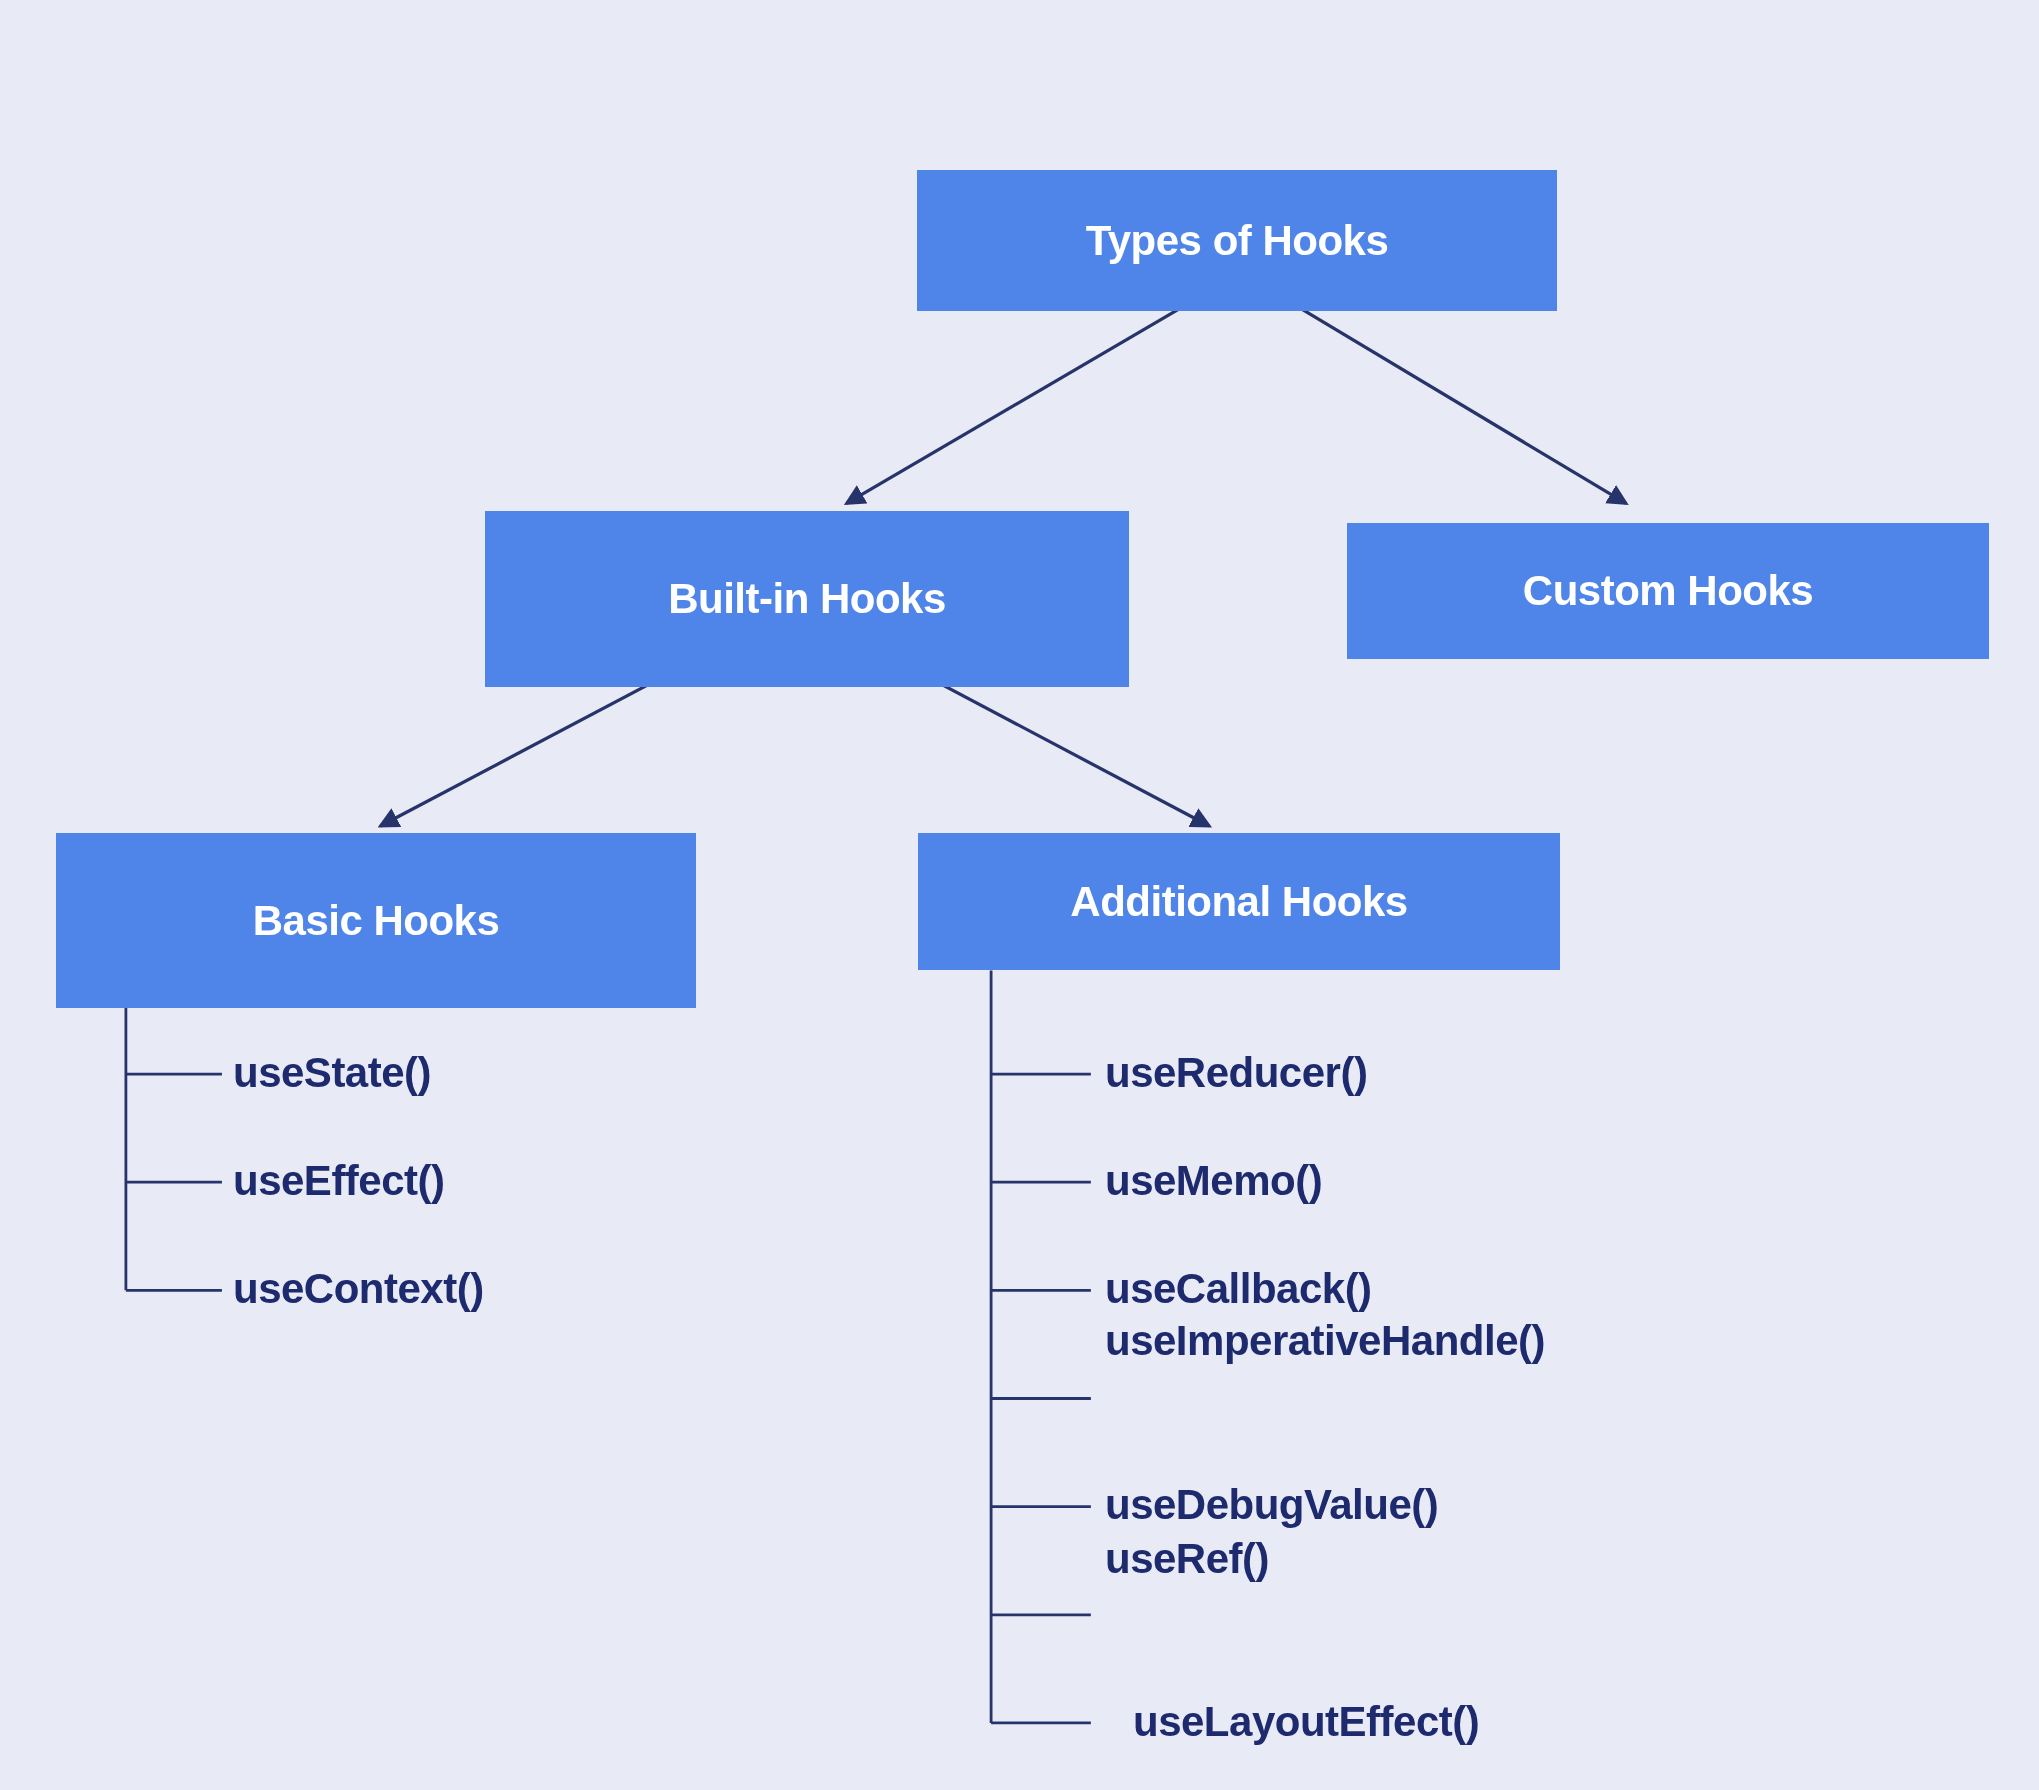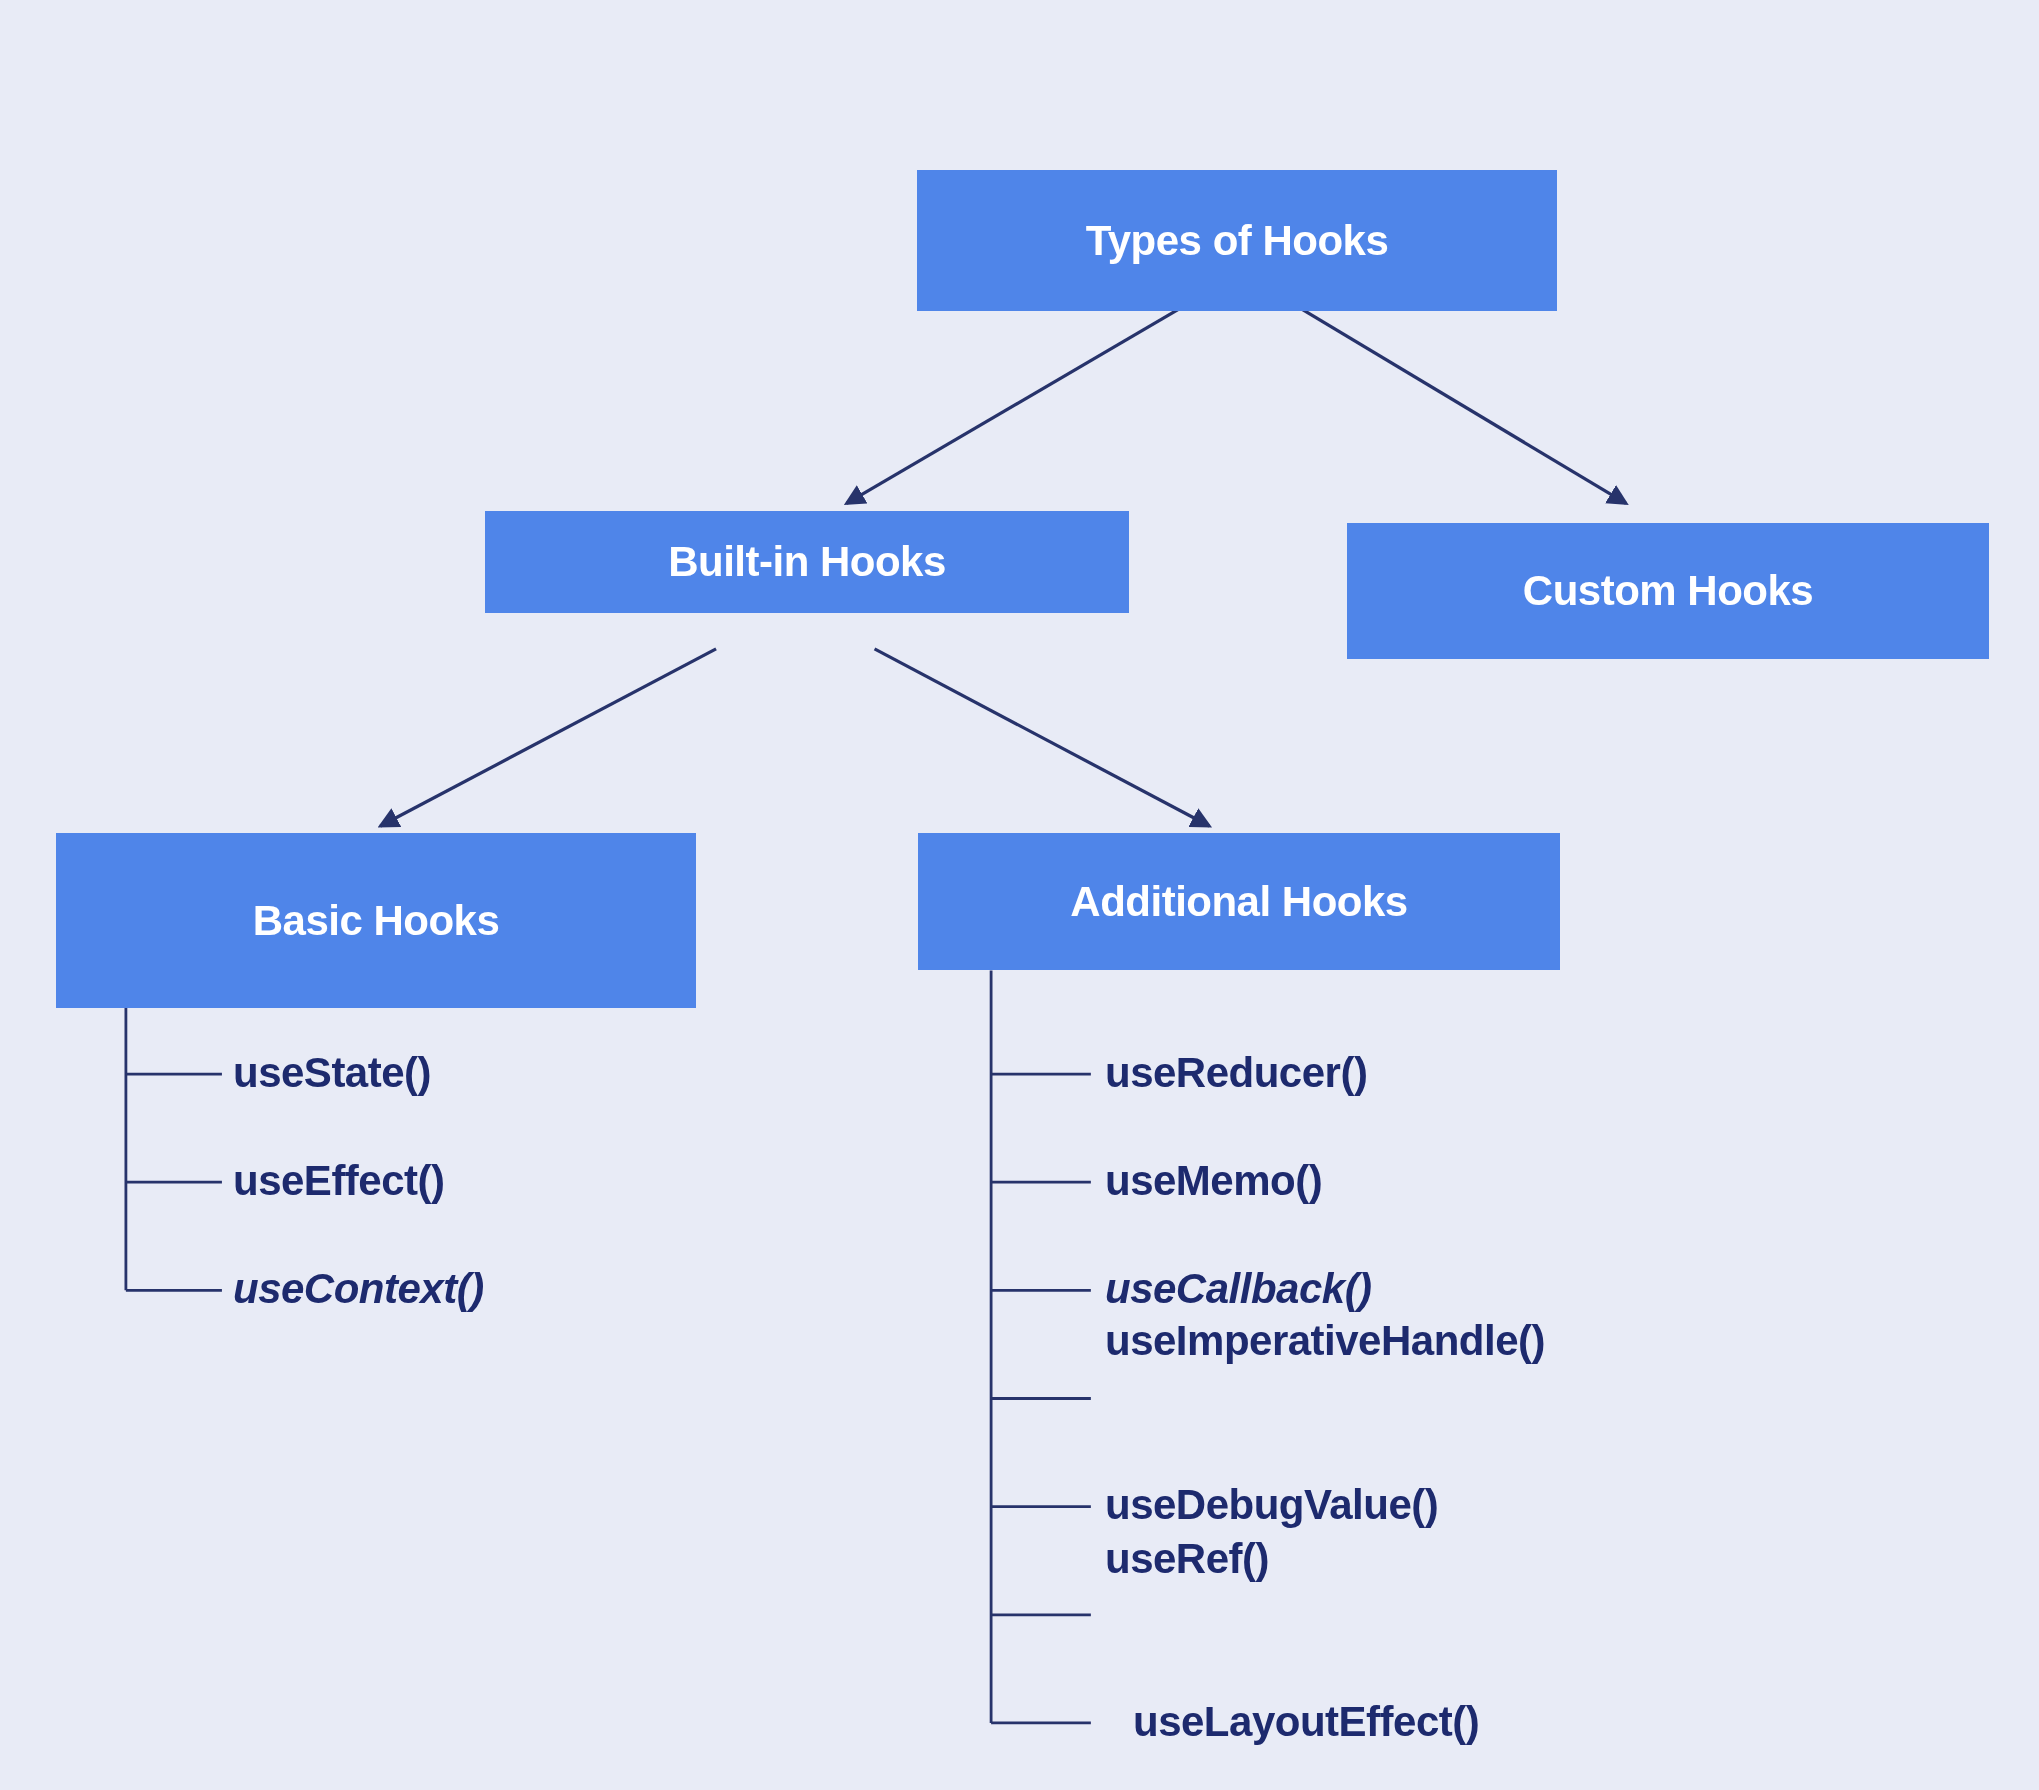--- a/index.html
+++ b/index.html
@@ -36,21 +36,21 @@
     color: var(--node-text);
     display: flex;
     align-items: center;
     justify-content: center;
     font-size: 42px;
     font-weight: bold;
     letter-spacing: -0.5px;
     text-align: center;
   }
   .node-root       { left: 917px;  top: 170px; width: 640px; height: 141px; }
-  .node-builtin    { left: 485px;  top: 511px; width: 644px; height: 102px; }
+  .node-builtin    { left: 485px;  top: 511px; width: 644px; height: 176px; }
   .node-custom     { left: 1347px; top: 523px; width: 642px; height: 136px; }
   .node-basic      { left: 56px;   top: 833px; width: 640px; height: 175px; }
   .node-additional { left: 918px;  top: 833px; width: 642px; height: 137px; }
   .connector-layer {
     position: absolute;
     left: 0; top: 0;
     width: 2040px;
     height: 1791px;
     pointer-events: none;
   }
@@ -71,21 +71,21 @@
     color: var(--text);
     font-size: 42px;
     font-weight: bold;
     letter-spacing: -0.5px;
     white-space: nowrap;
   }
   .hook-basic      { left: 233px; }
   .hook-additional { left: 1105px; }
   .row-1 { top: 1074px; }
   .row-2 { top: 1182px; }
-  .row-3 { top: 1290px; font-style: italic; }
+  .row-3 { top: 1290px; }
   .row-4 { top: 1342px; text-align: center; }
   .row-5 { top: 1506px; }
   .row-6 { top: 1560px; }
   .row-7 { top: 1723px; margin-left: 28px; }
 </style>
 </head>
 <body>
 
 <div class="canvas">
 

